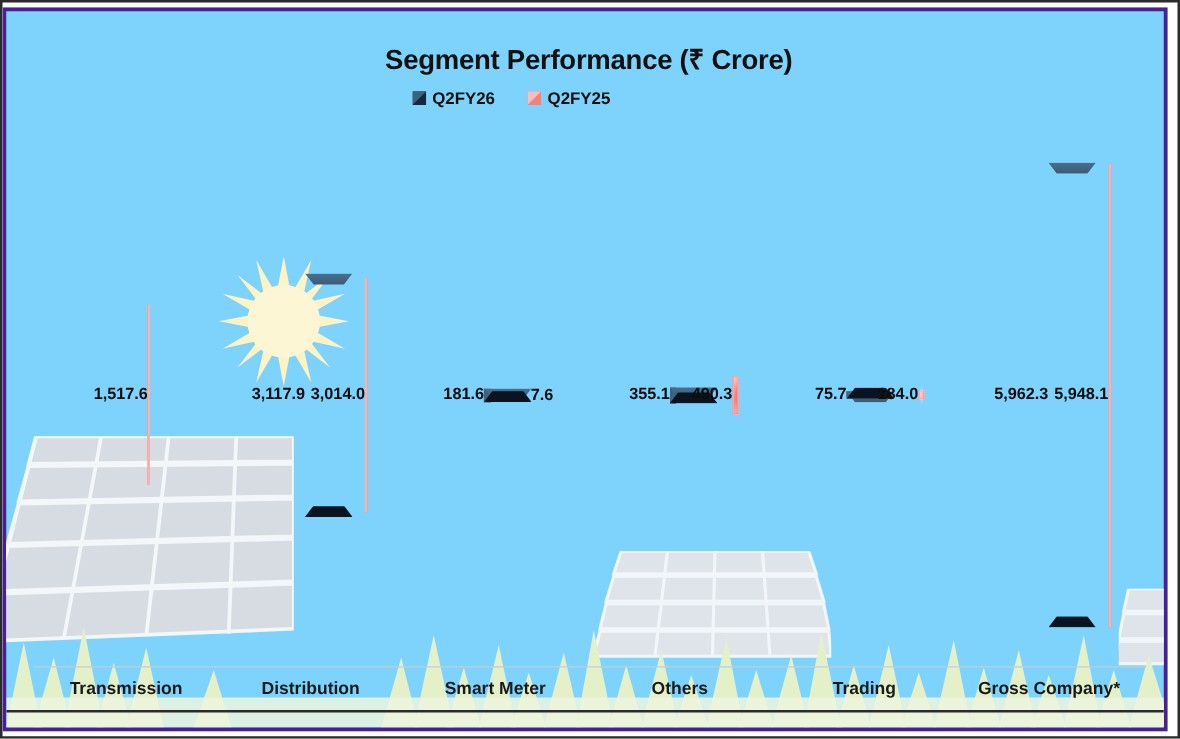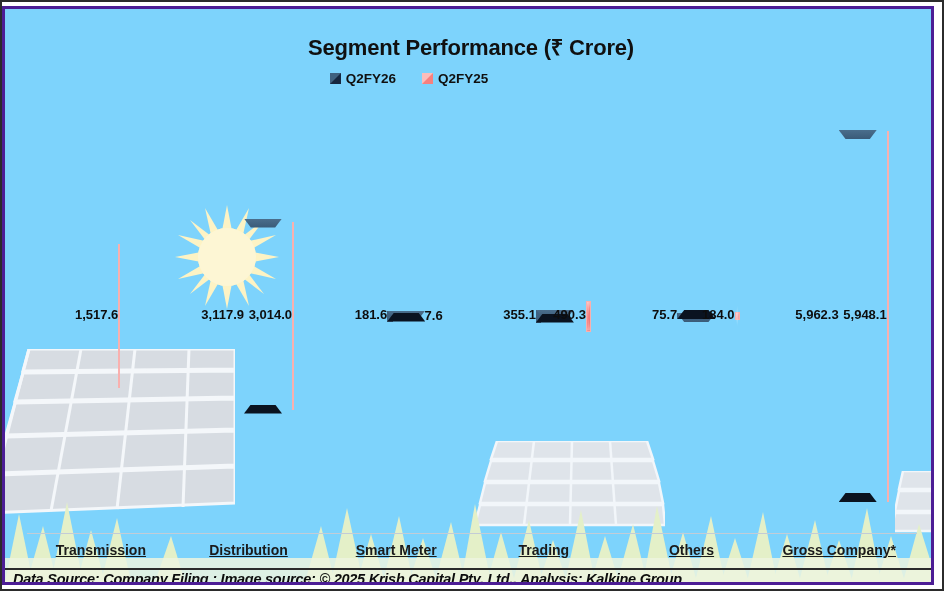--- a/index.html
+++ b/index.html
@@ -214,21 +214,20 @@
     height: 32px;
     display: flex;
     align-items: center;
   }
   .cat-label {
     flex: 1 1 0;
     text-align: center;
     font-size: 14px;
     font-weight: bold;
     color: #1a1a1a;
-    text-decoration: underline;
   }
 
   
   #footer-sep {
     position: absolute;
     left: 0; top: 559px;
     width: 932px; height: 2px;
     background: #2b2b2b;
   }
   #footer {
@@ -448,22 +447,21 @@
               </div>
             </div>
           </div>
         </div>
     </div>
 
     <div id="cat-row">
         <div class="cat-label">Transmission</div>
         <div class="cat-label">Distribution</div>
         <div class="cat-label">Smart Meter</div>
+        <div class="cat-label">Others</div>
         <div class="cat-label">Trading</div>
-        <div class="cat-label">Others</div>
         <div class="cat-label">Gross Company*</div>
       </div>
 
     <div id="footer-sep"></div>
-    <div id="footer">Data Source: Company Filing ; Image source: © 2025 Krish Capital Pty. Ltd., Analysis: Kalkine Group</div>
 
   </div>
 </div>
 
 </body></html>

